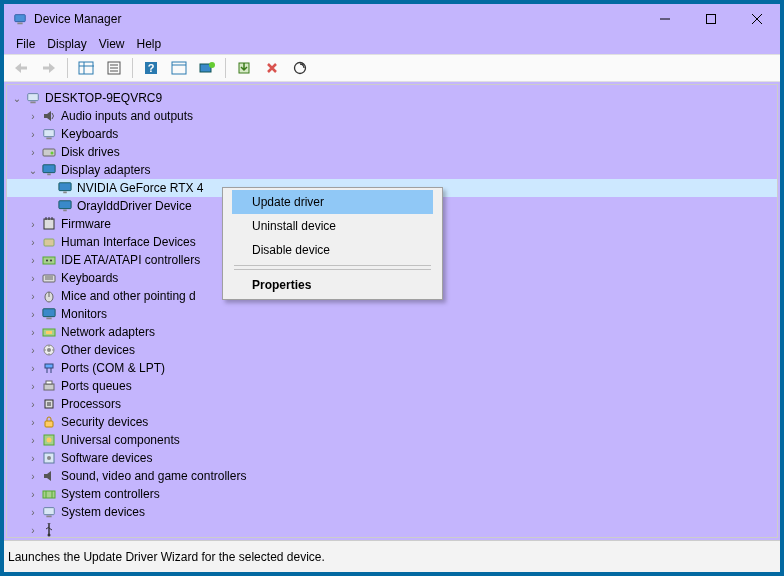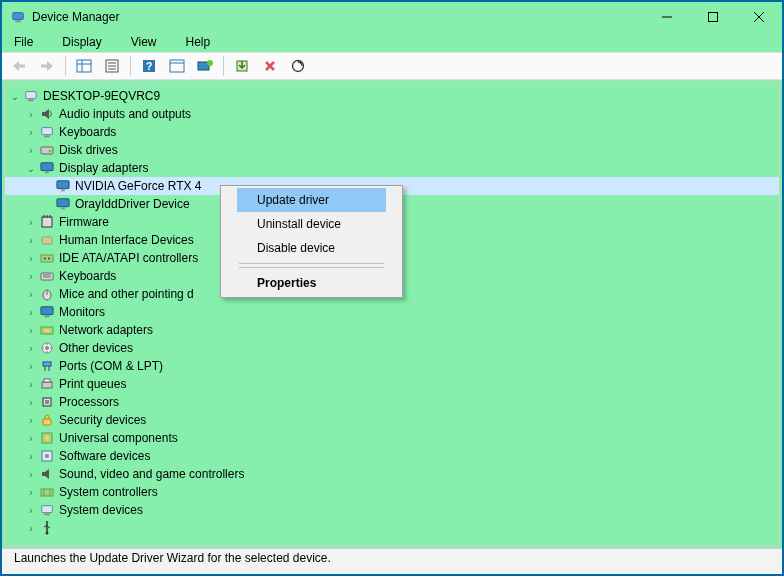--- a/index.html
+++ b/index.html
@@ -1,20 +1,20 @@
 <!DOCTYPE html>
 <html><head>
 <meta charset="utf-8">
 <style>
   * { box-sizing: border-box; font-family: "Segoe UI", Tahoma, sans-serif; }
   html, body { margin: 0; padding: 0; }
   #window {
     width: 784px; height: 576px;
-    border: 2px solid #0369a1;
-    background: #86efac;
+    border: 4px solid #0369a1;
+    background: #c4b5fd;
     display: flex; flex-direction: column;
     position: relative;
   }
   .titlebar {
     height: 30px;
     display: flex; align-items: center;
     padding-left: 8px;
   }
   .titlebar .title-icon {
     width: 16px; height: 16px; margin-right: 6px;
@@ -23,21 +23,21 @@
   .titlebar .title { font-size: 12px; flex: 1; }
   .titlebar .winbtn {
     width: 46px; height: 30px;
     display: flex; align-items: center; justify-content: center;
     font-size: 14px;
   }
   .menubar {
     height: 20px;
     display: flex; align-items: center;
     padding-left: 6px;
-    gap: 17px;
+    gap: 0;
   }
   .menubar .menuitem {
     font-size: 12px; padding: 2px 6px;
   }
   .toolbar {
     height: 28px;
     border-top: 1px solid #e0e0e0;
     border-bottom: 1px solid #e0e0e0;
     display: flex; align-items: center;
     padding-left: 4px;
@@ -74,35 +74,35 @@
     color: #666; font-size: 10px;
   }
   .node-icon {
     width: 16px; height: 16px;
     margin-right: 4px;
     display:inline-flex; align-items:center; justify-content:center;
     font-size: 12px;
   }
   .indent { display:inline-block; }
   .statusbar {
-    height: 26px;
+    height: 32px;
     border-top: 1px solid #ccc;
     font-size: 12px;
-    padding: 2px 12px;
+    padding: 2px 4px;
     background: #f3f3f3;
-    display: flex; 
+    display: flex; align-items: center;
   }
   .context-menu {
     position: absolute;
     background: #f0f0f0;
     border: 1px solid #a0a0a0;
     box-shadow: 3px 3px 4px rgba(0,0,0,0.25);
     font-size: 12px;
-    padding: 2px 16px;
-    width: 183px;
+    padding: 2px 9px;
+    width: 221px;
   }
   .context-menu .cm-item {
     height: 24px;
     display: flex; align-items: center;
     padding: 0 20px;
   }
   .context-menu .cm-item.highlight { background: #90c8f6; }
   .context-menu .cm-sep {
     height: 1px; background: #c0c0c0;
     margin: 3px 2px;
@@ -399,21 +399,21 @@
       </div>
       <div class="tree-row">
         <span class="indent" style="width:18px"></span>
         <span class="arrow">›</span>
         <span class="node-icon">
           <svg width="14" height="14">
             <rect x="2" y="5" width="10" height="6" fill="#ccc" stroke="#666"></rect>
             <rect x="4" y="2" width="6" height="3" fill="#fff" stroke="#666"></rect>
           </svg>
         </span>
-        <span>Print queues</span>
+        <span>Ports queues</span>
       </div>
       <div class="tree-row">
         <span class="indent" style="width:18px"></span>
         <span class="arrow">›</span>
         <span class="node-icon">
           <svg width="14" height="14">
             <rect x="3" y="3" width="8" height="8" fill="#ddd" stroke="#333"></rect>
             <rect x="5" y="5" width="4" height="4" fill="#888"></rect>
           </svg>
         </span>

